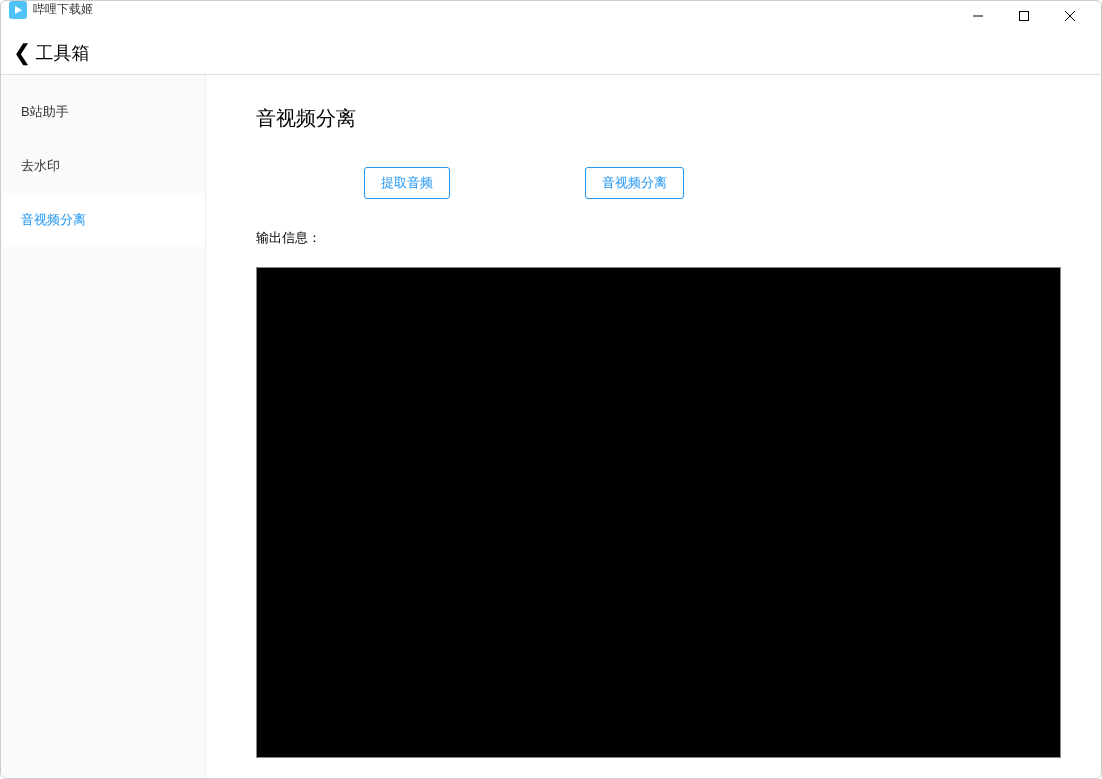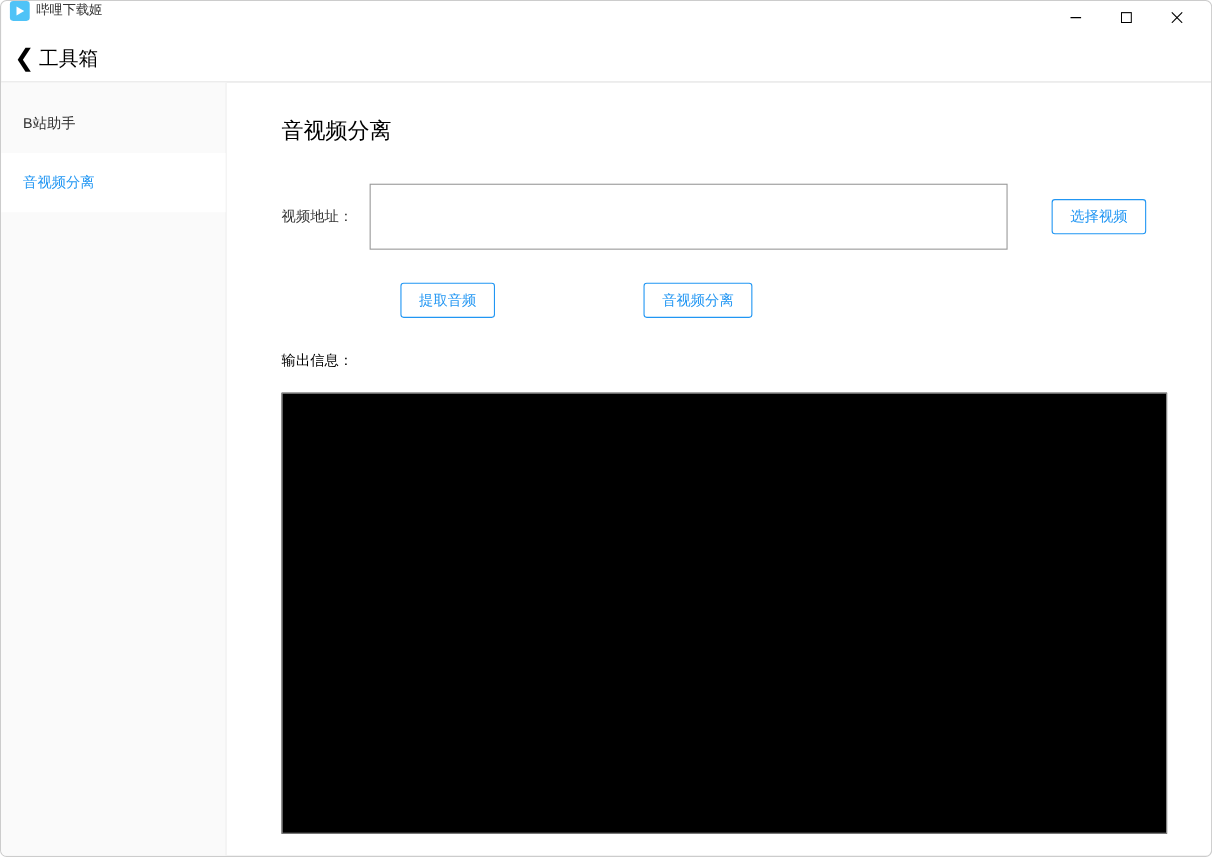--- a/index.html
+++ b/index.html
@@ -192,33 +192,31 @@
     <span class="back-chevron">❮</span>
     <span>工具箱</span>
   </div>
 </div>
 
 <div class="body">
   <div class="sidebar">
     <div class="sidebar-item">
       <span>B站助手</span>
     </div>
+    <div class="sidebar-item">
+      <span>去水印</span>
+    </div>
     <div class="sidebar-item active">
       <span>音视频分离</span>
     </div>
   </div>
 
   <div class="main">
     <h1 class="page-title">音视频分离</h1>
 
-    <div class="row">
-      <span class="field-label">视频地址：</span>
-      <textarea class="video-input" style=""></textarea>
-      <button class="btn choose-btn">选择视频</button>
-    </div>
 
     <div class="action-row">
       <button class="btn">提取音频</button>
       <button class="btn">音视频分离</button>
     </div>
 
     <div class="output-label">输出信息：</div>
     <div class="output-box"></div>
   </div>
 </div>

